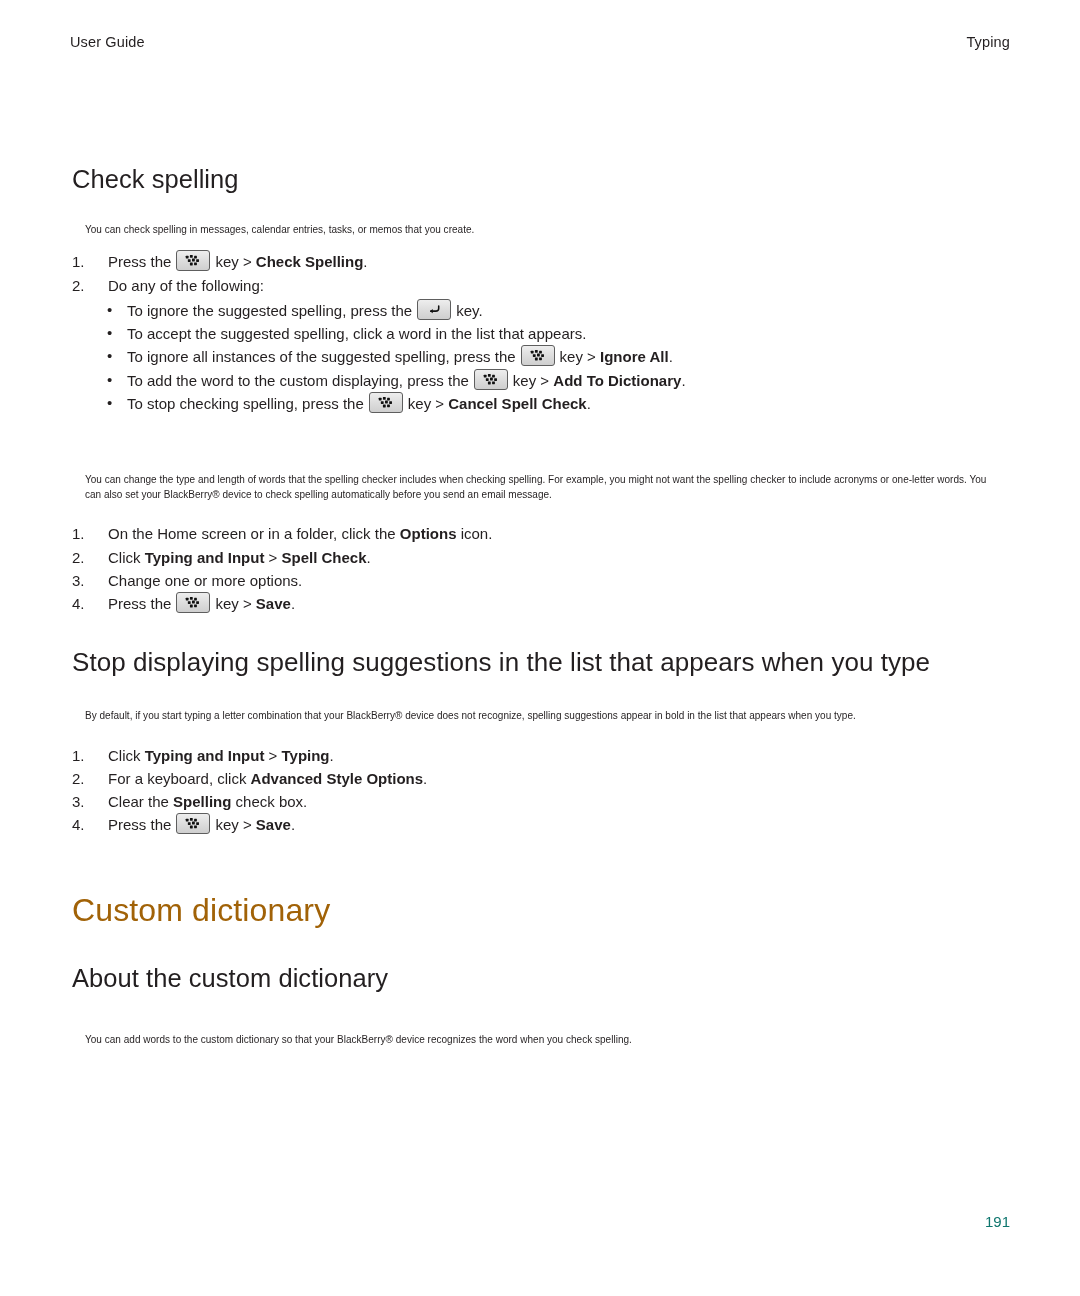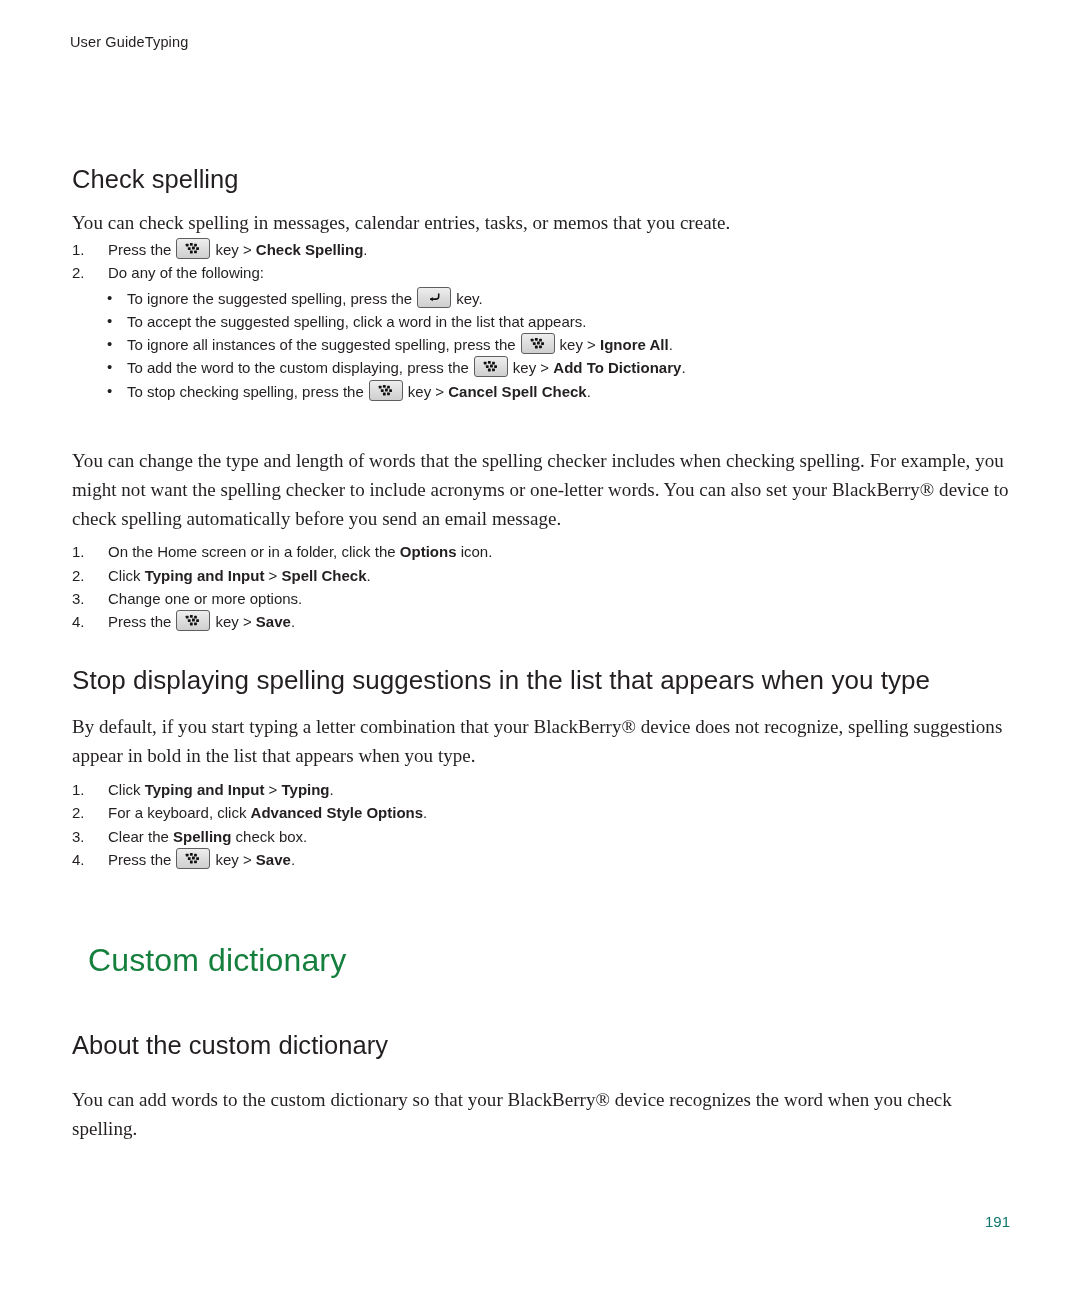--- a/index.html
+++ b/index.html
@@ -23,63 +23,63 @@
     box-sizing: border-box;
   }
 
   
   .running-header {
     position: absolute;
     top: 34px;
     left: 70px;
     right: 70px;
     display: flex;
+    justify-content: space-between;
     align-items: baseline;
     font-size: 14.5px;
     color: #231f20;
     letter-spacing: .01em;
   }
 
   
   .content {
     position: absolute;
     top: 163px;
     left: 72px;
     width: 938px;
   }
 
   
   h1.chapter {
     font-size: 32px;
     font-weight: 400;
-    color: #15803d;
-    margin: 16px;
+    color: #a16207;
+    margin: 0;
     letter-spacing: .004em;
     line-height: 1.18;
   }
   h2.section {
     font-size: 25.5px;
     font-weight: 400;
     color: #231f20;
     margin: 0;
     letter-spacing: .002em;
     line-height: 1.26;
   }
   h2.section.big {
     font-size: 26px;
     line-height: 1.38;
   }
 
   p.body {
-    font-size: 19px;
+    font-size: 10px;
     line-height: 1.52;
-    margin: 0;
+    margin: 13px;
     color: #231f20;
     letter-spacing: .002em;
-    font-family: Liberation Serif, serif;
   }
 
   
   .gap-intro { height: 14px; }
   .gap-after-list { height: 30px; }
   .gap-after-para { height: 7px; }
   .gap-before-chapter { height: 55px; }
   .gap-after-chapter { height: 33px; }
   .gap-after-about { height: 25px; }
 

